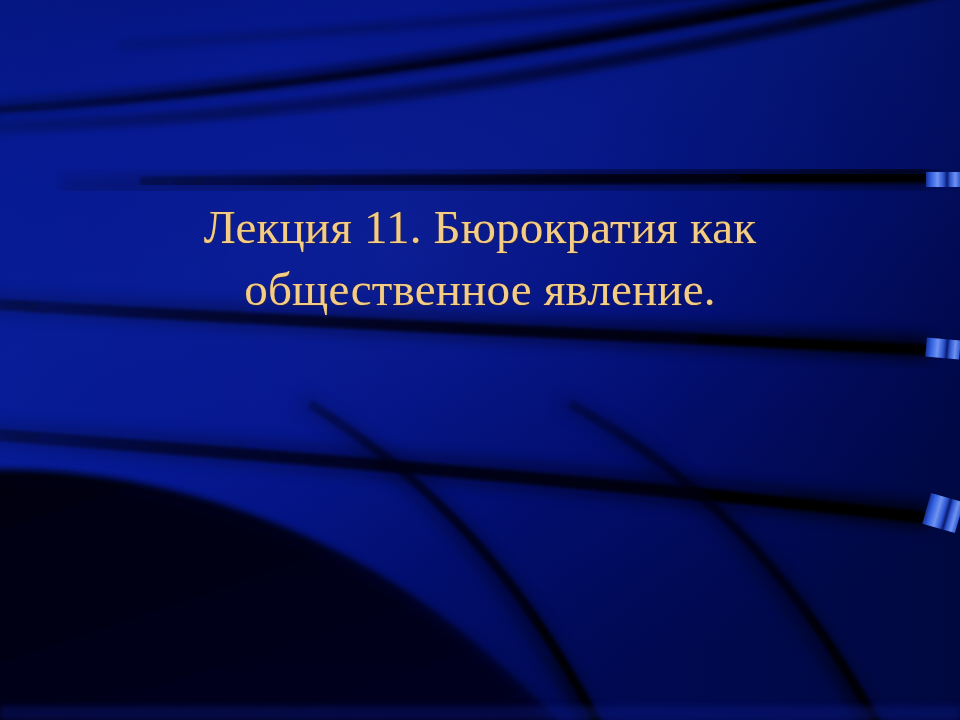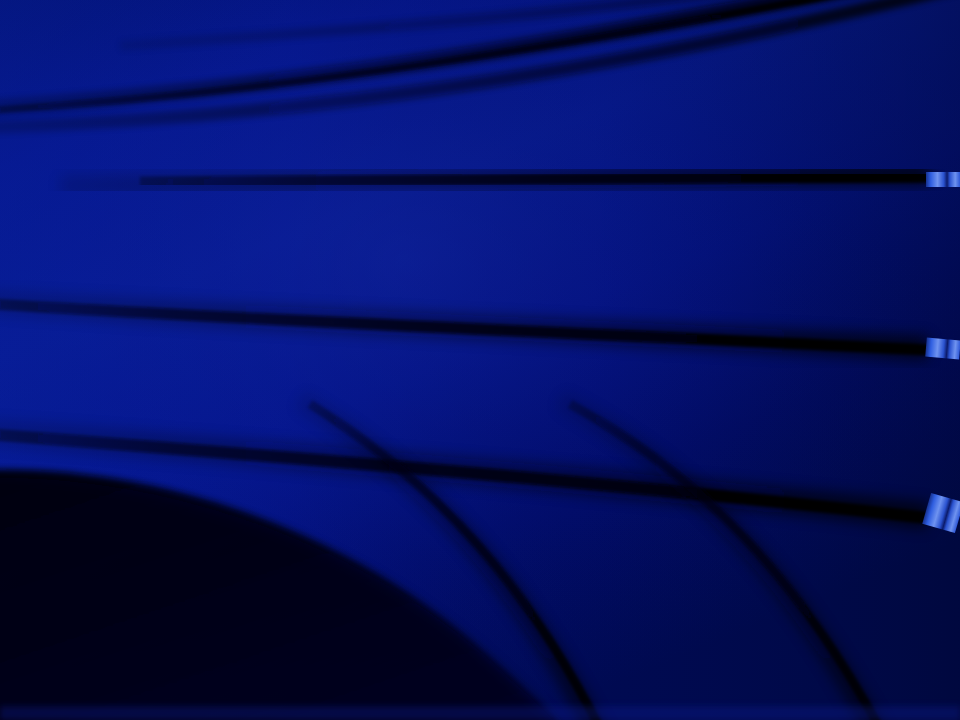--- a/index.html
+++ b/index.html
@@ -174,14 +174,18 @@
 
     <rect x="0" y="706" width="960" height="14" fill="#0a1c92" opacity="0.35" filter="url(#blurMd)"></rect>
 
     <g>
       <rect x="926" y="172" width="34" height="15" fill="url(#dashGrad)"></rect>
       <rect x="926" y="339" width="34" height="19" fill="url(#dashGrad)" transform="rotate(5 943 348)"></rect>
       <rect x="926" y="497" width="34" height="32" fill="url(#dashGrad)" transform="rotate(16 943 513)"></rect>
     </g>
   </svg>
 
+  <div id="title-block">
+    <h1 id="title-text">Лекция 11. Бюрократия как
+общественное явление.</h1>
+  </div>
 
 </div>
 
 </body></html>

